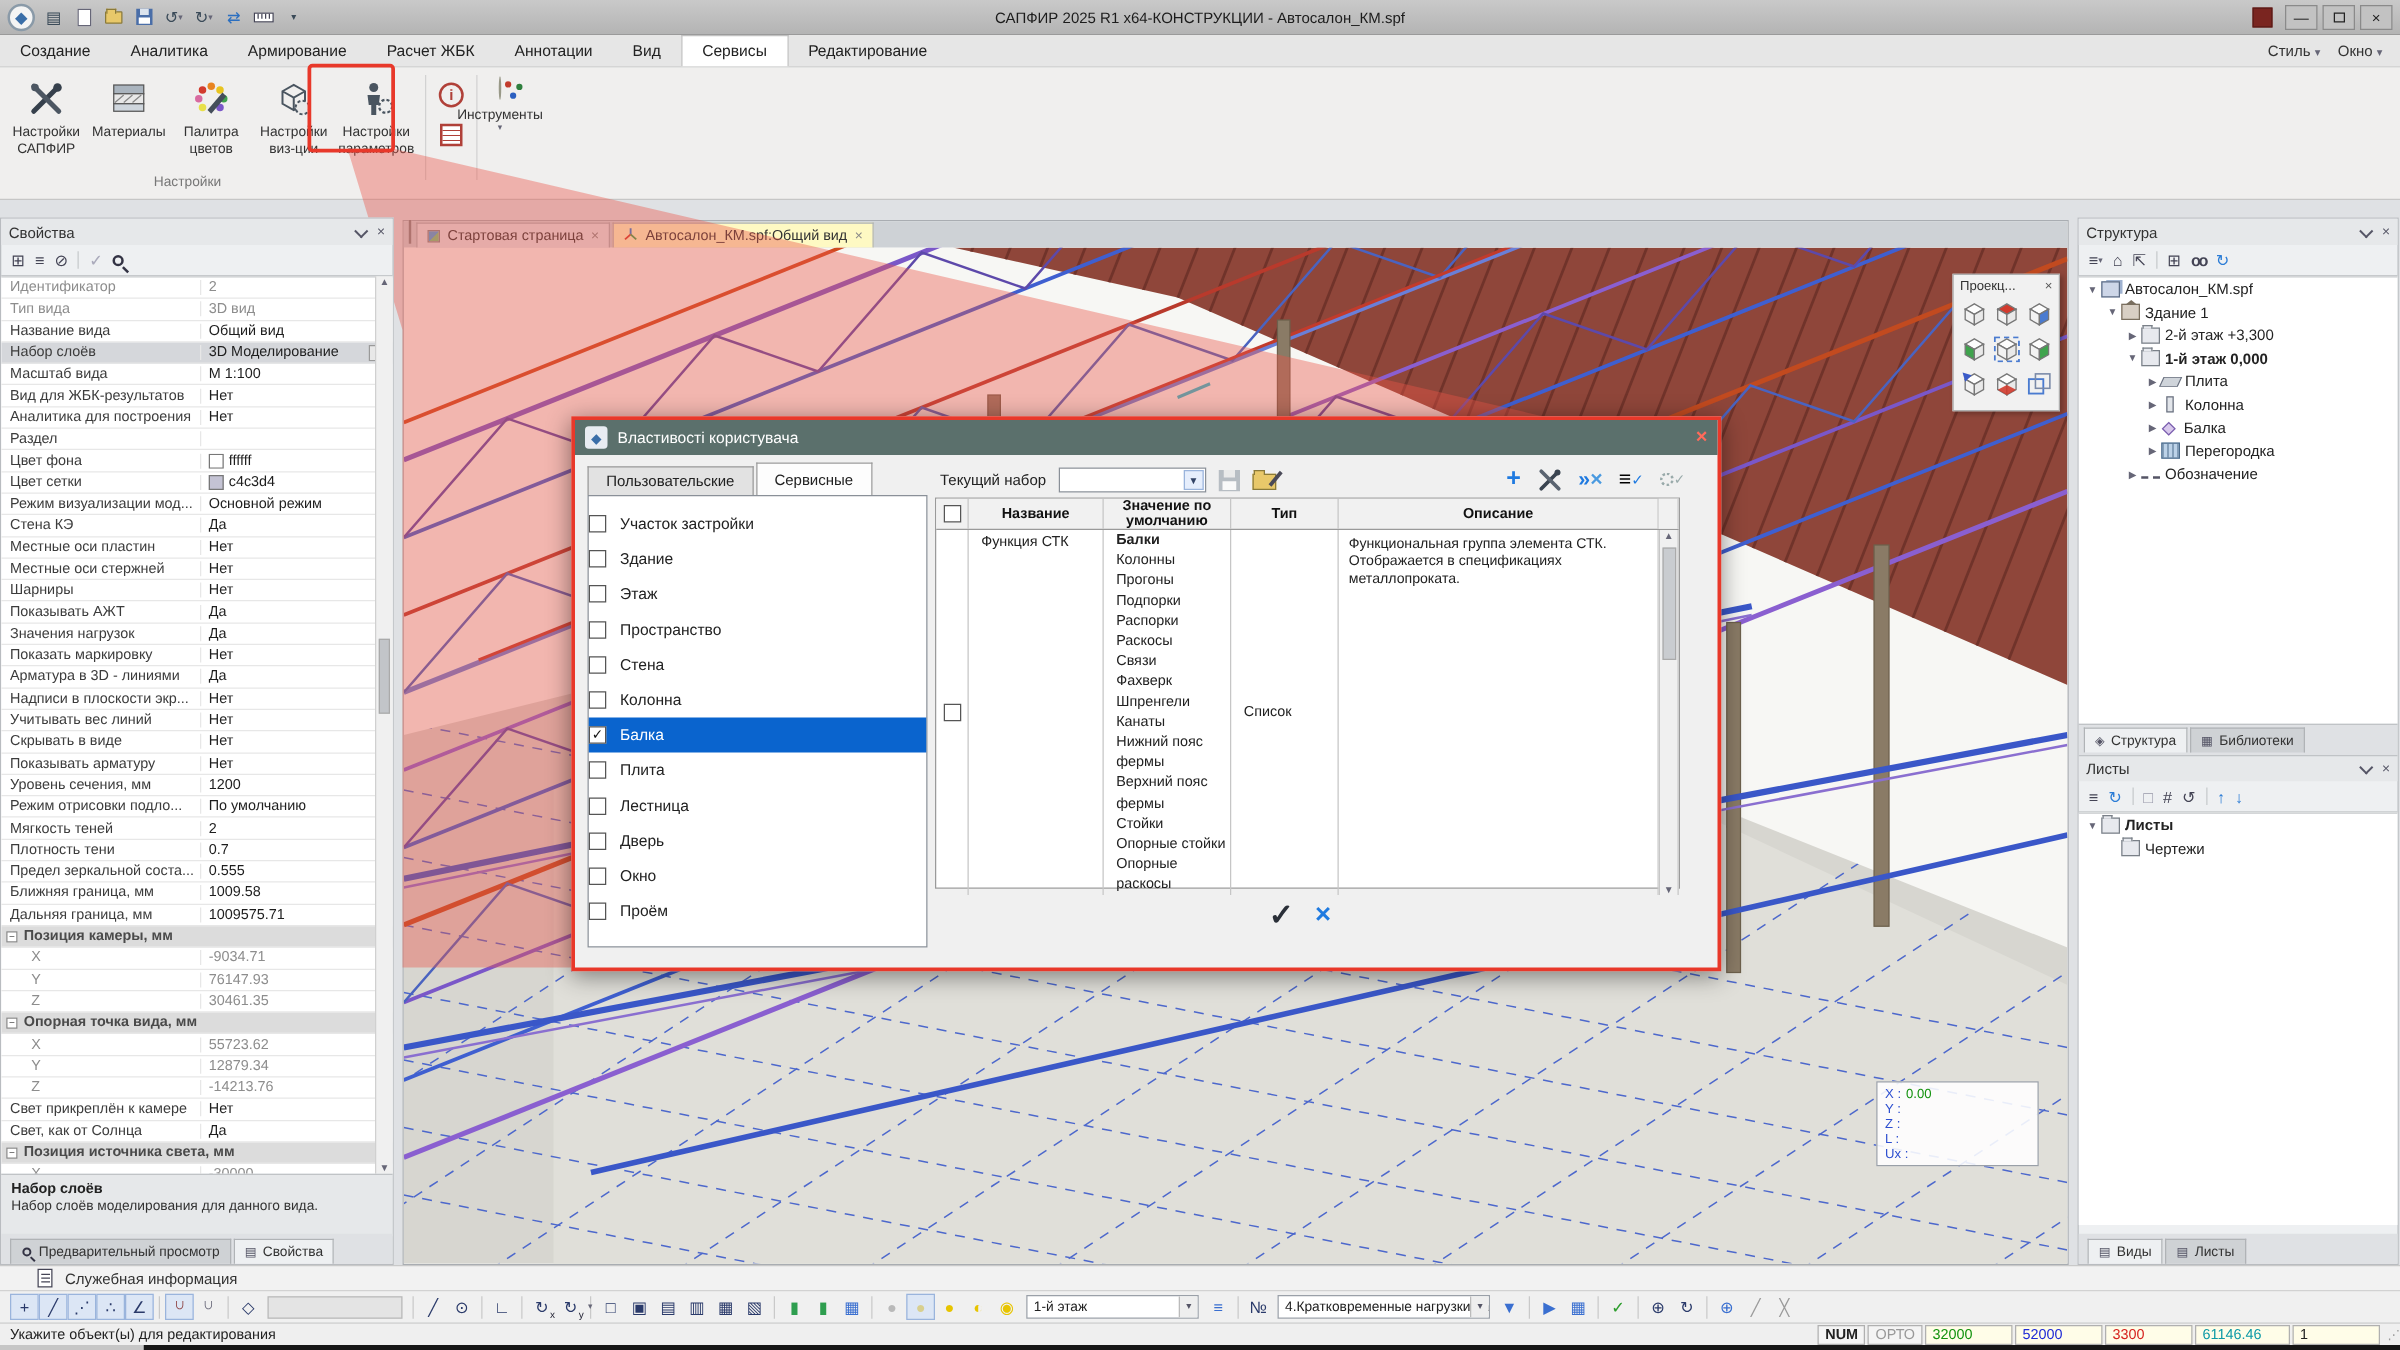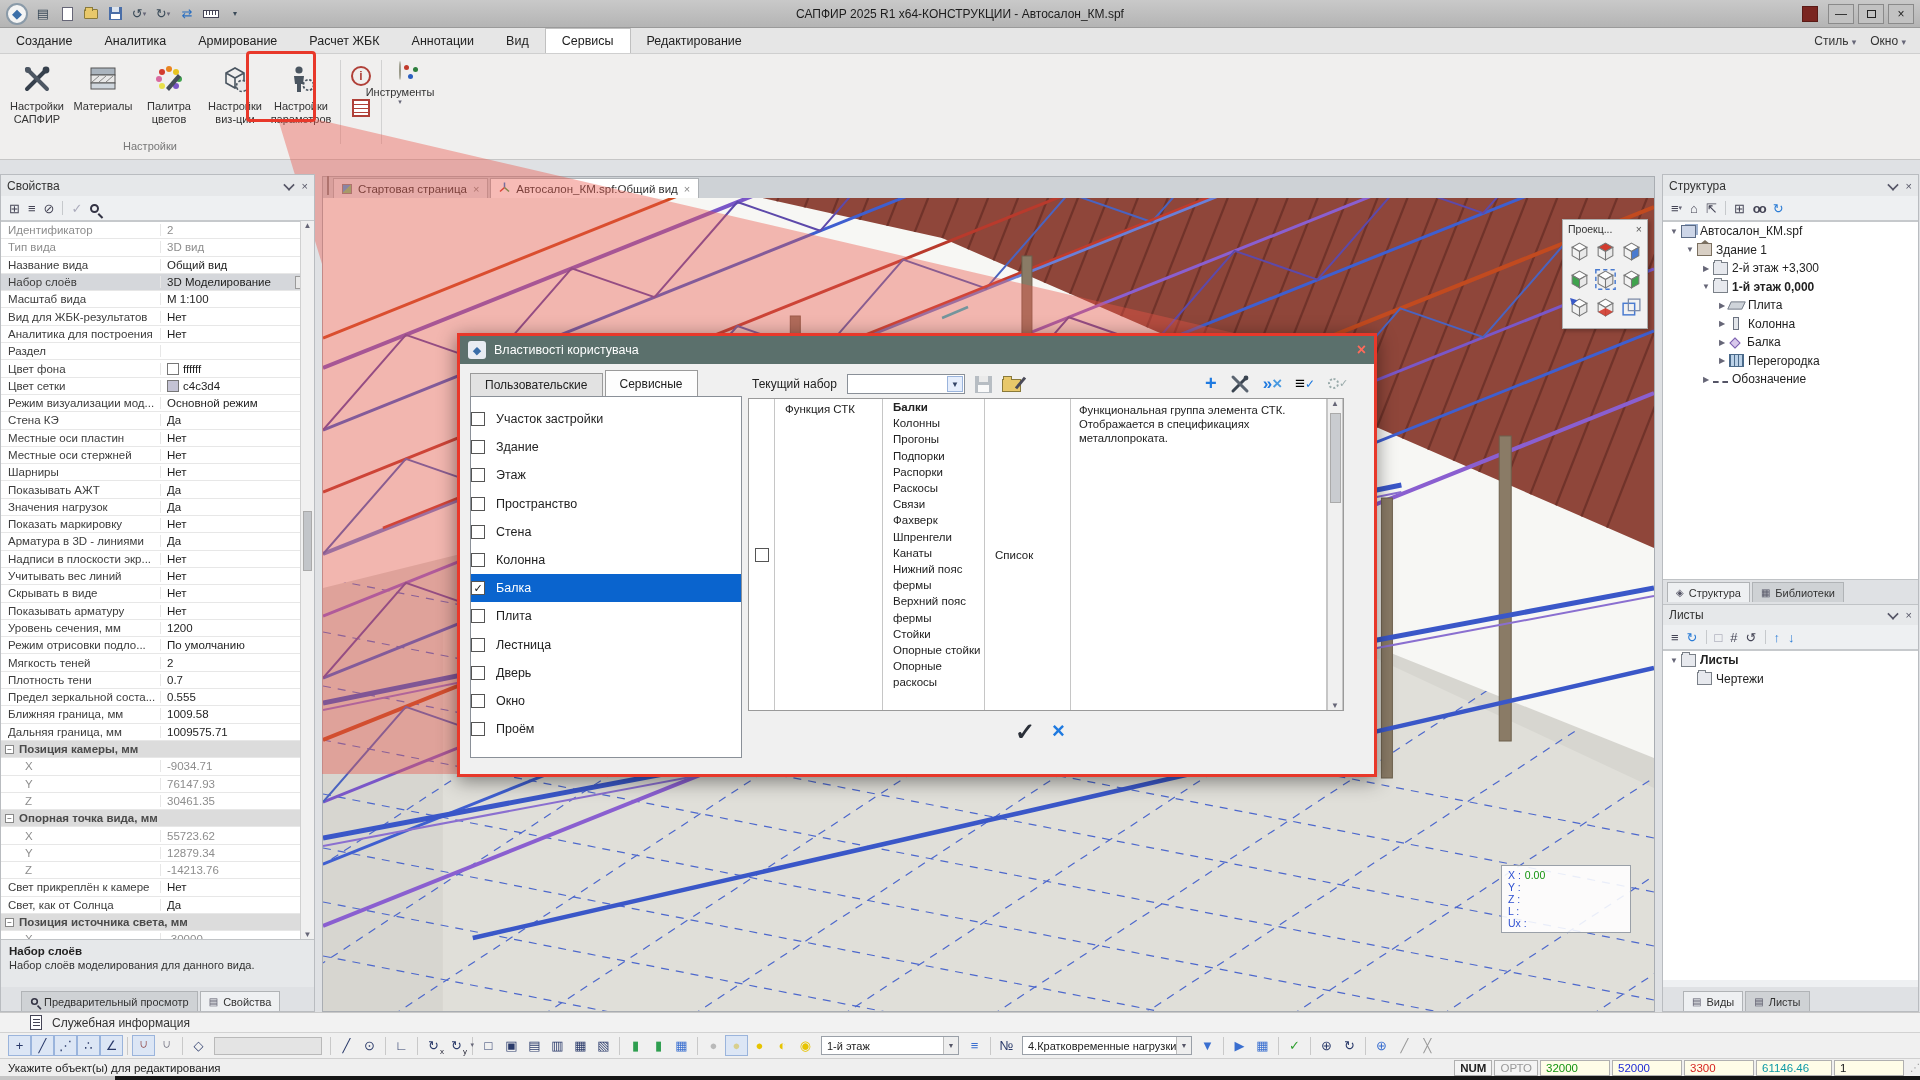--- a/index.html
+++ b/index.html
@@ -74,29 +74,29 @@
   .prow.grp { background:#dcdcdc; color:#4a4a4a; font-weight:bold; }
   .prow.grp .gbox { width:9px; height:9px; border:1px solid #888; background:#fff; font-size:8px; line-height:7px; text-align:center; color:#444; margin:0 5px 0 4px; font-weight:normal;}
   .prow .ind { padding-left:24px; }
   .swatch { width:12px; height:12px; border:1px solid #777; display:inline-block; }
   .dots-btn { margin-left:auto; margin-right:3px; width:16px; height:13px; border:1px solid #9a9a9a; background:#e8e8e8; font-size:9px; line-height:10px; text-align:center; color:#333;}
   #prop-scroll { position:absolute; right:0; top:46px; width:14px; height:718px; background:#f0f0f0; border-left:1px solid #d0d0d0; font-size:8px; color:#667; text-align:center;}
   #prop-scroll .thumb { position:absolute; left:2px; top:290px; width:9px; height:60px; background:#c2c5c9; border:1px solid #aaa;}
   #prop-desc { position:absolute; left:0; top:764px; width:313px; height:50px; background:#e6e8ea; border-top:1px solid #c0c3c6; padding:5px 8px; }
   #prop-desc .t { font-size:11.5px; font-weight:bold; color:#222; }
   #prop-desc .d { font-size:11px; color:#333; margin-top:2px; }
-  .bottom-tabs { position:absolute; left:0; bottom:0; width:100%; height:24px; display:flex; align-items:flex-end; gap:2px; padding:0 20px; background:#dfe1e4; }
+  .bottom-tabs { position:absolute; left:0; bottom:0; width:100%; height:24px; display:flex; align-items:flex-end; gap:2px; padding:0 7px; background:#dfe1e4; }
   .btab { height:20px; display:flex; align-items:center; gap:5px; padding:0 8px; font-size:11px; color:#333; background:#cfd2d5; border:1px solid #b0b3b6; border-bottom:none;}
   .btab.active { background:#eef0f2; }
 
   
   #viewport { position:absolute; left:322px; top:16px; width:1333px; height:836px; background:#f7f7f4; border:1px solid #a9adb2; z-index:1;}
   #vtabs { position:absolute; left:0; top:0; width:100%; height:21px; background:#ced2d6; display:flex; align-items:flex-end; padding-left:4px; gap:2px;}
   .vtab { height:20px; display:flex; align-items:center; gap:6px; padding:0 8px; font-size:11.5px; color:#333; background:#e3e5e8; border:1px solid #aeb2b6; border-bottom:none; }
-  .vtab.active { background:#ffffff; }
+  .vtab.active { background:#fef9c3; }
   .vtab .x { color:#888; font-size:11px; }
   .vtab-sq { width:10px; height:10px; background:linear-gradient(135deg,#4aa3e0 50%,#7bc67e 50%); border:1px solid #888;}
   #canvas-wrap { position:absolute; left:0; top:21px; width:1331px; height:813px; overflow:hidden; }
 
   
   #proj { position:absolute; left:1239px; top:21px; width:86px; height:110px; background:#f1f1f1; border:1px solid #adadad; box-shadow:2px 2px 4px rgba(0,0,0,.25); z-index:5;}
   #proj .ph { height:17px; display:flex; align-items:center; padding:0 5px; font-size:10.5px; color:#333; }
   #proj .ph .x { margin-left:auto; color:#555; }
   #proj-grid { display:grid; grid-template-columns:repeat(3,26px); grid-auto-rows:28px; justify-content:center; }
   #proj-grid .cell { display:flex; align-items:center; justify-content:center; }
@@ -1213,20 +1213,30 @@
           </svg>
         </span>
       <span class="ic" style="color:#1f7ae0;font-weight:bold">»<span style="color:#4a9ae0">×</span></span>
       <span class="ic">≡<span style="color:#1f7ae0;font-size:12px">✓</span></span>
       <span class="ic">
           <span class="gear-dot" style="width:11px;height:11px;border-color:#9aa"></span>
           <span style="color:#9aa;font-size:11px">✓</span>
         </span>
     </div>
     <div id="dlg-table">
+      <div id="tbl-head">
+        <div class="c-cb">
+            <span class="cb"></span>
+          </div>
+        <div class="c-name hc">Название</div>
+        <div class="c-val hc">Значение по умолчанию</div>
+        <div class="c-type hc">Тип</div>
+        <div class="c-desc hc">Описание</div>
+        <div style="width:16px;background:#f1f1f1"></div>
+      </div>
       <div id="tbl-body">
         <div class="c-cb">
             <span class="cb"></span>
           </div>
         <div class="c-name" id="tbl-name">Функция СТК</div>
         <div class="c-val" id="tbl-values">
             <div class="vline b">Балки</div>
             <div class="vline">Колонны</div>
             <div class="vline">Прогоны</div>
             <div class="vline">Подпорки</div>

